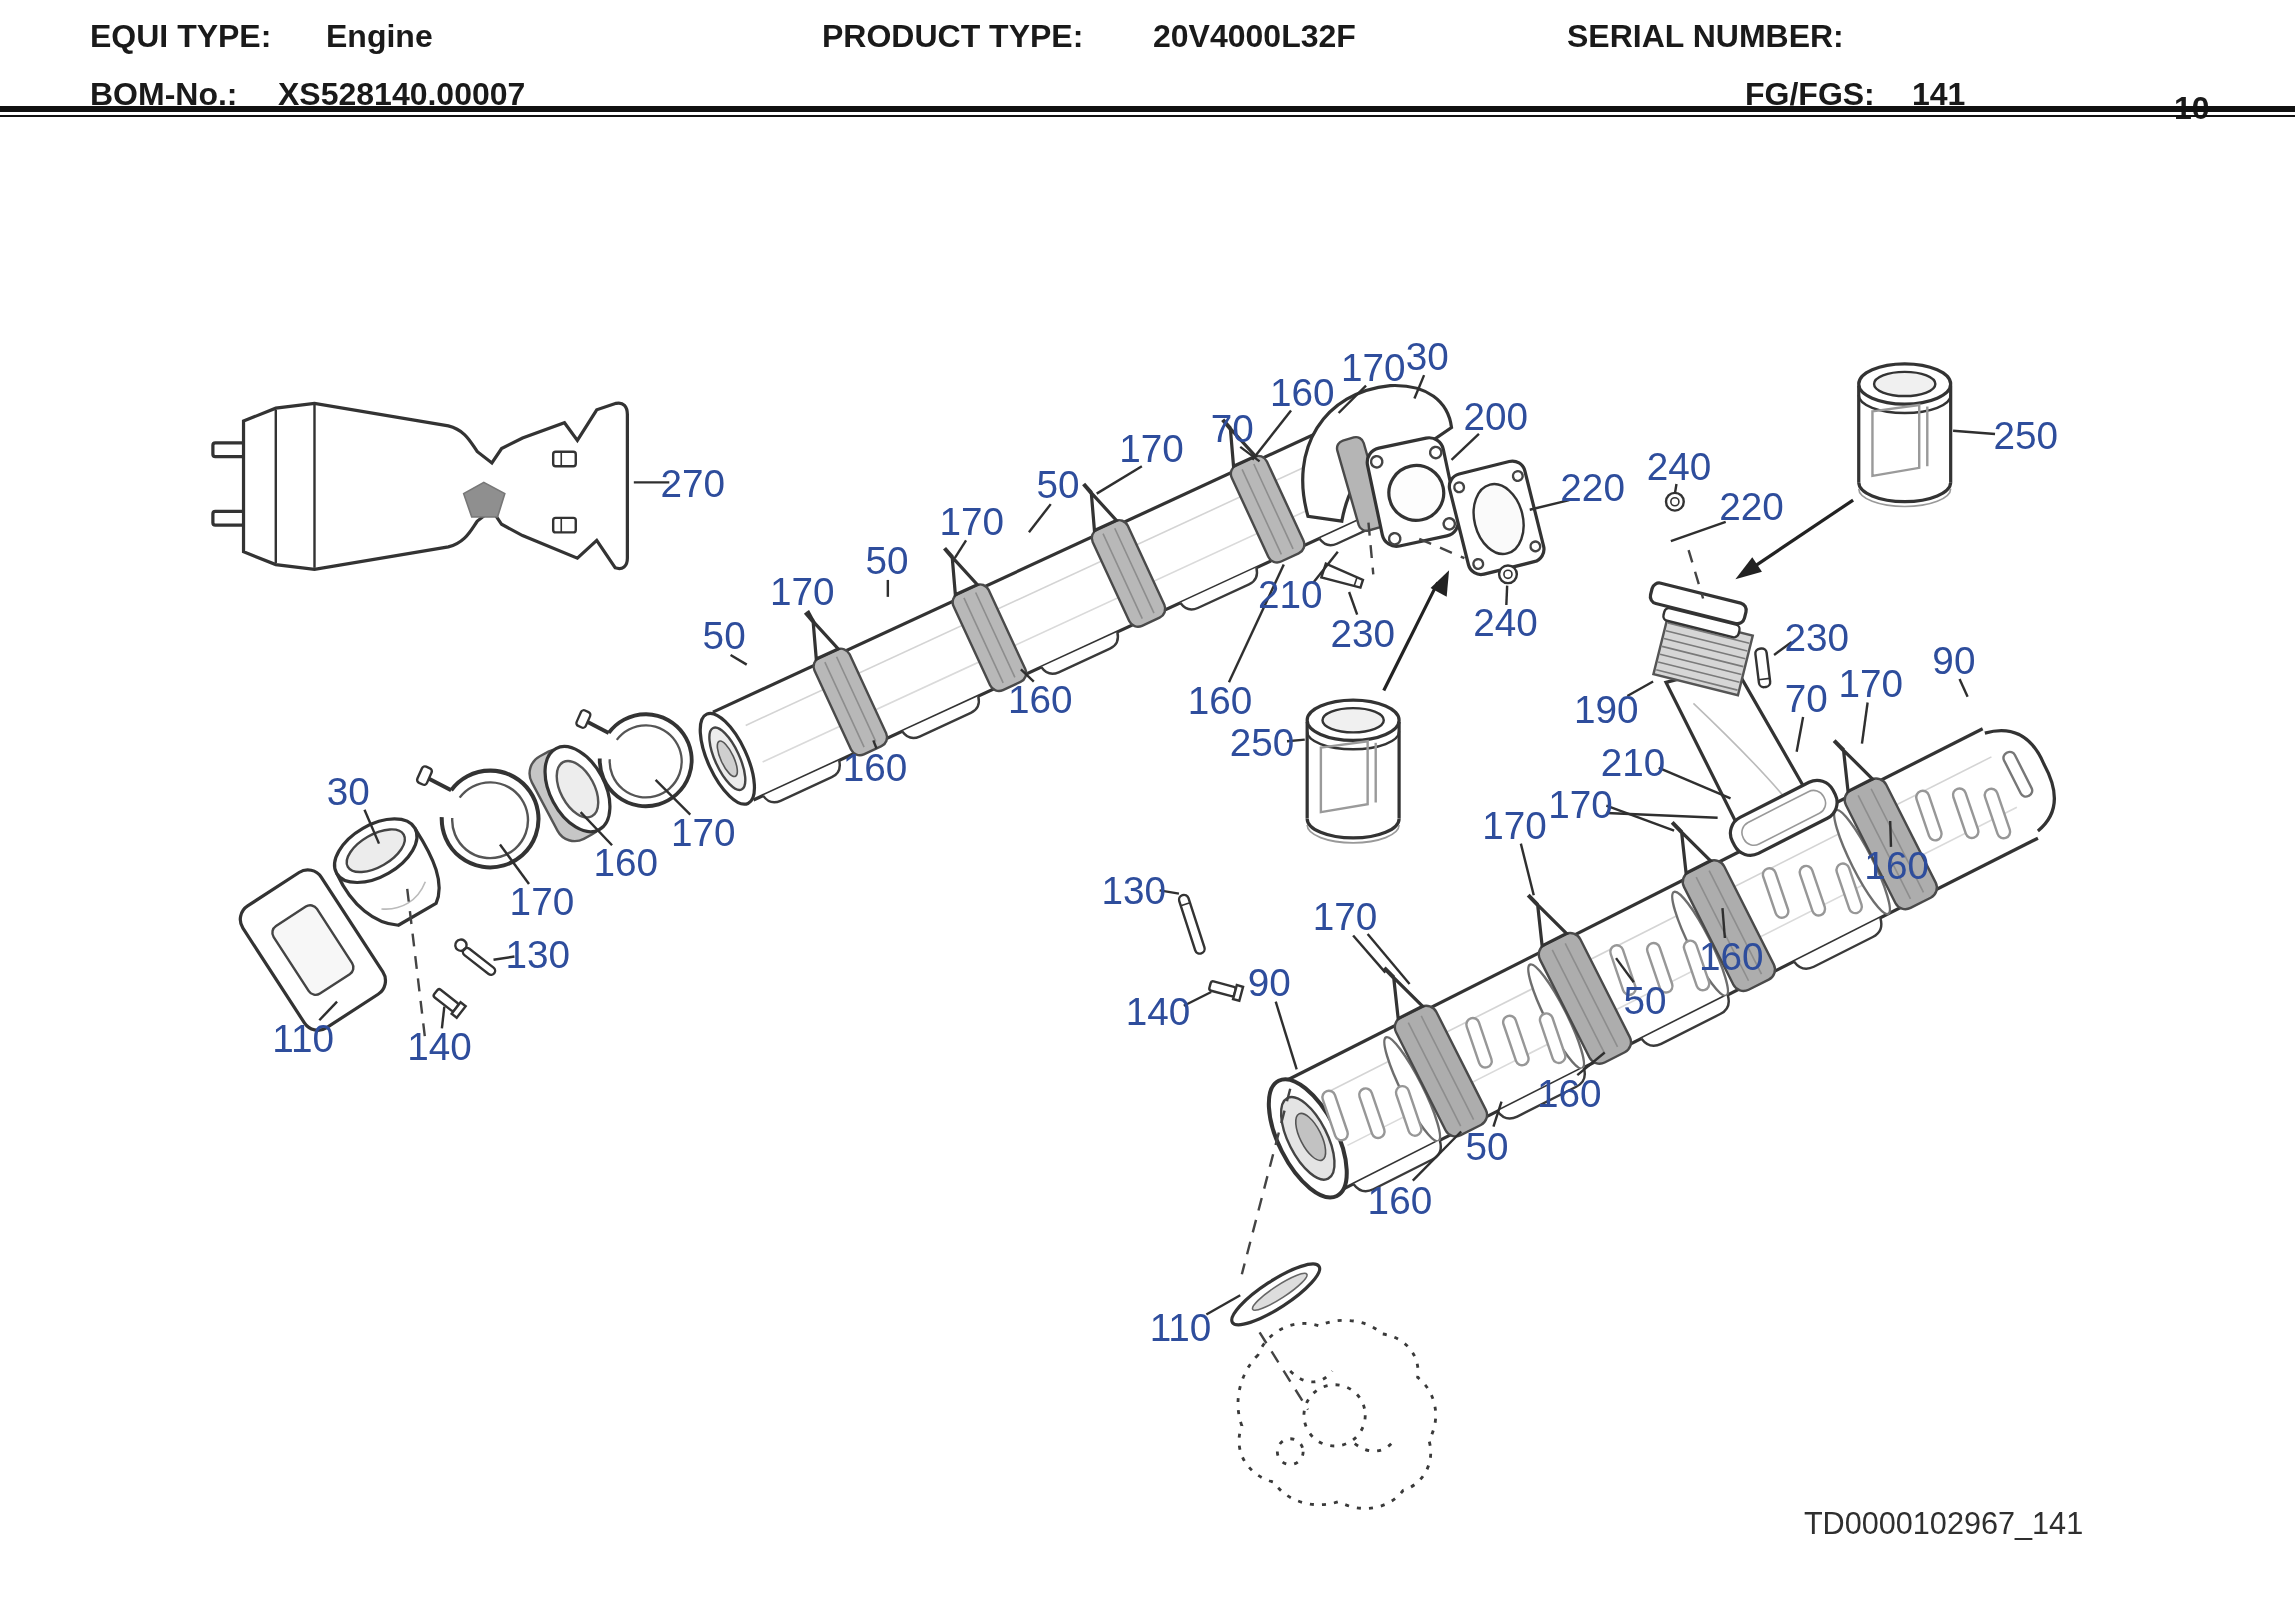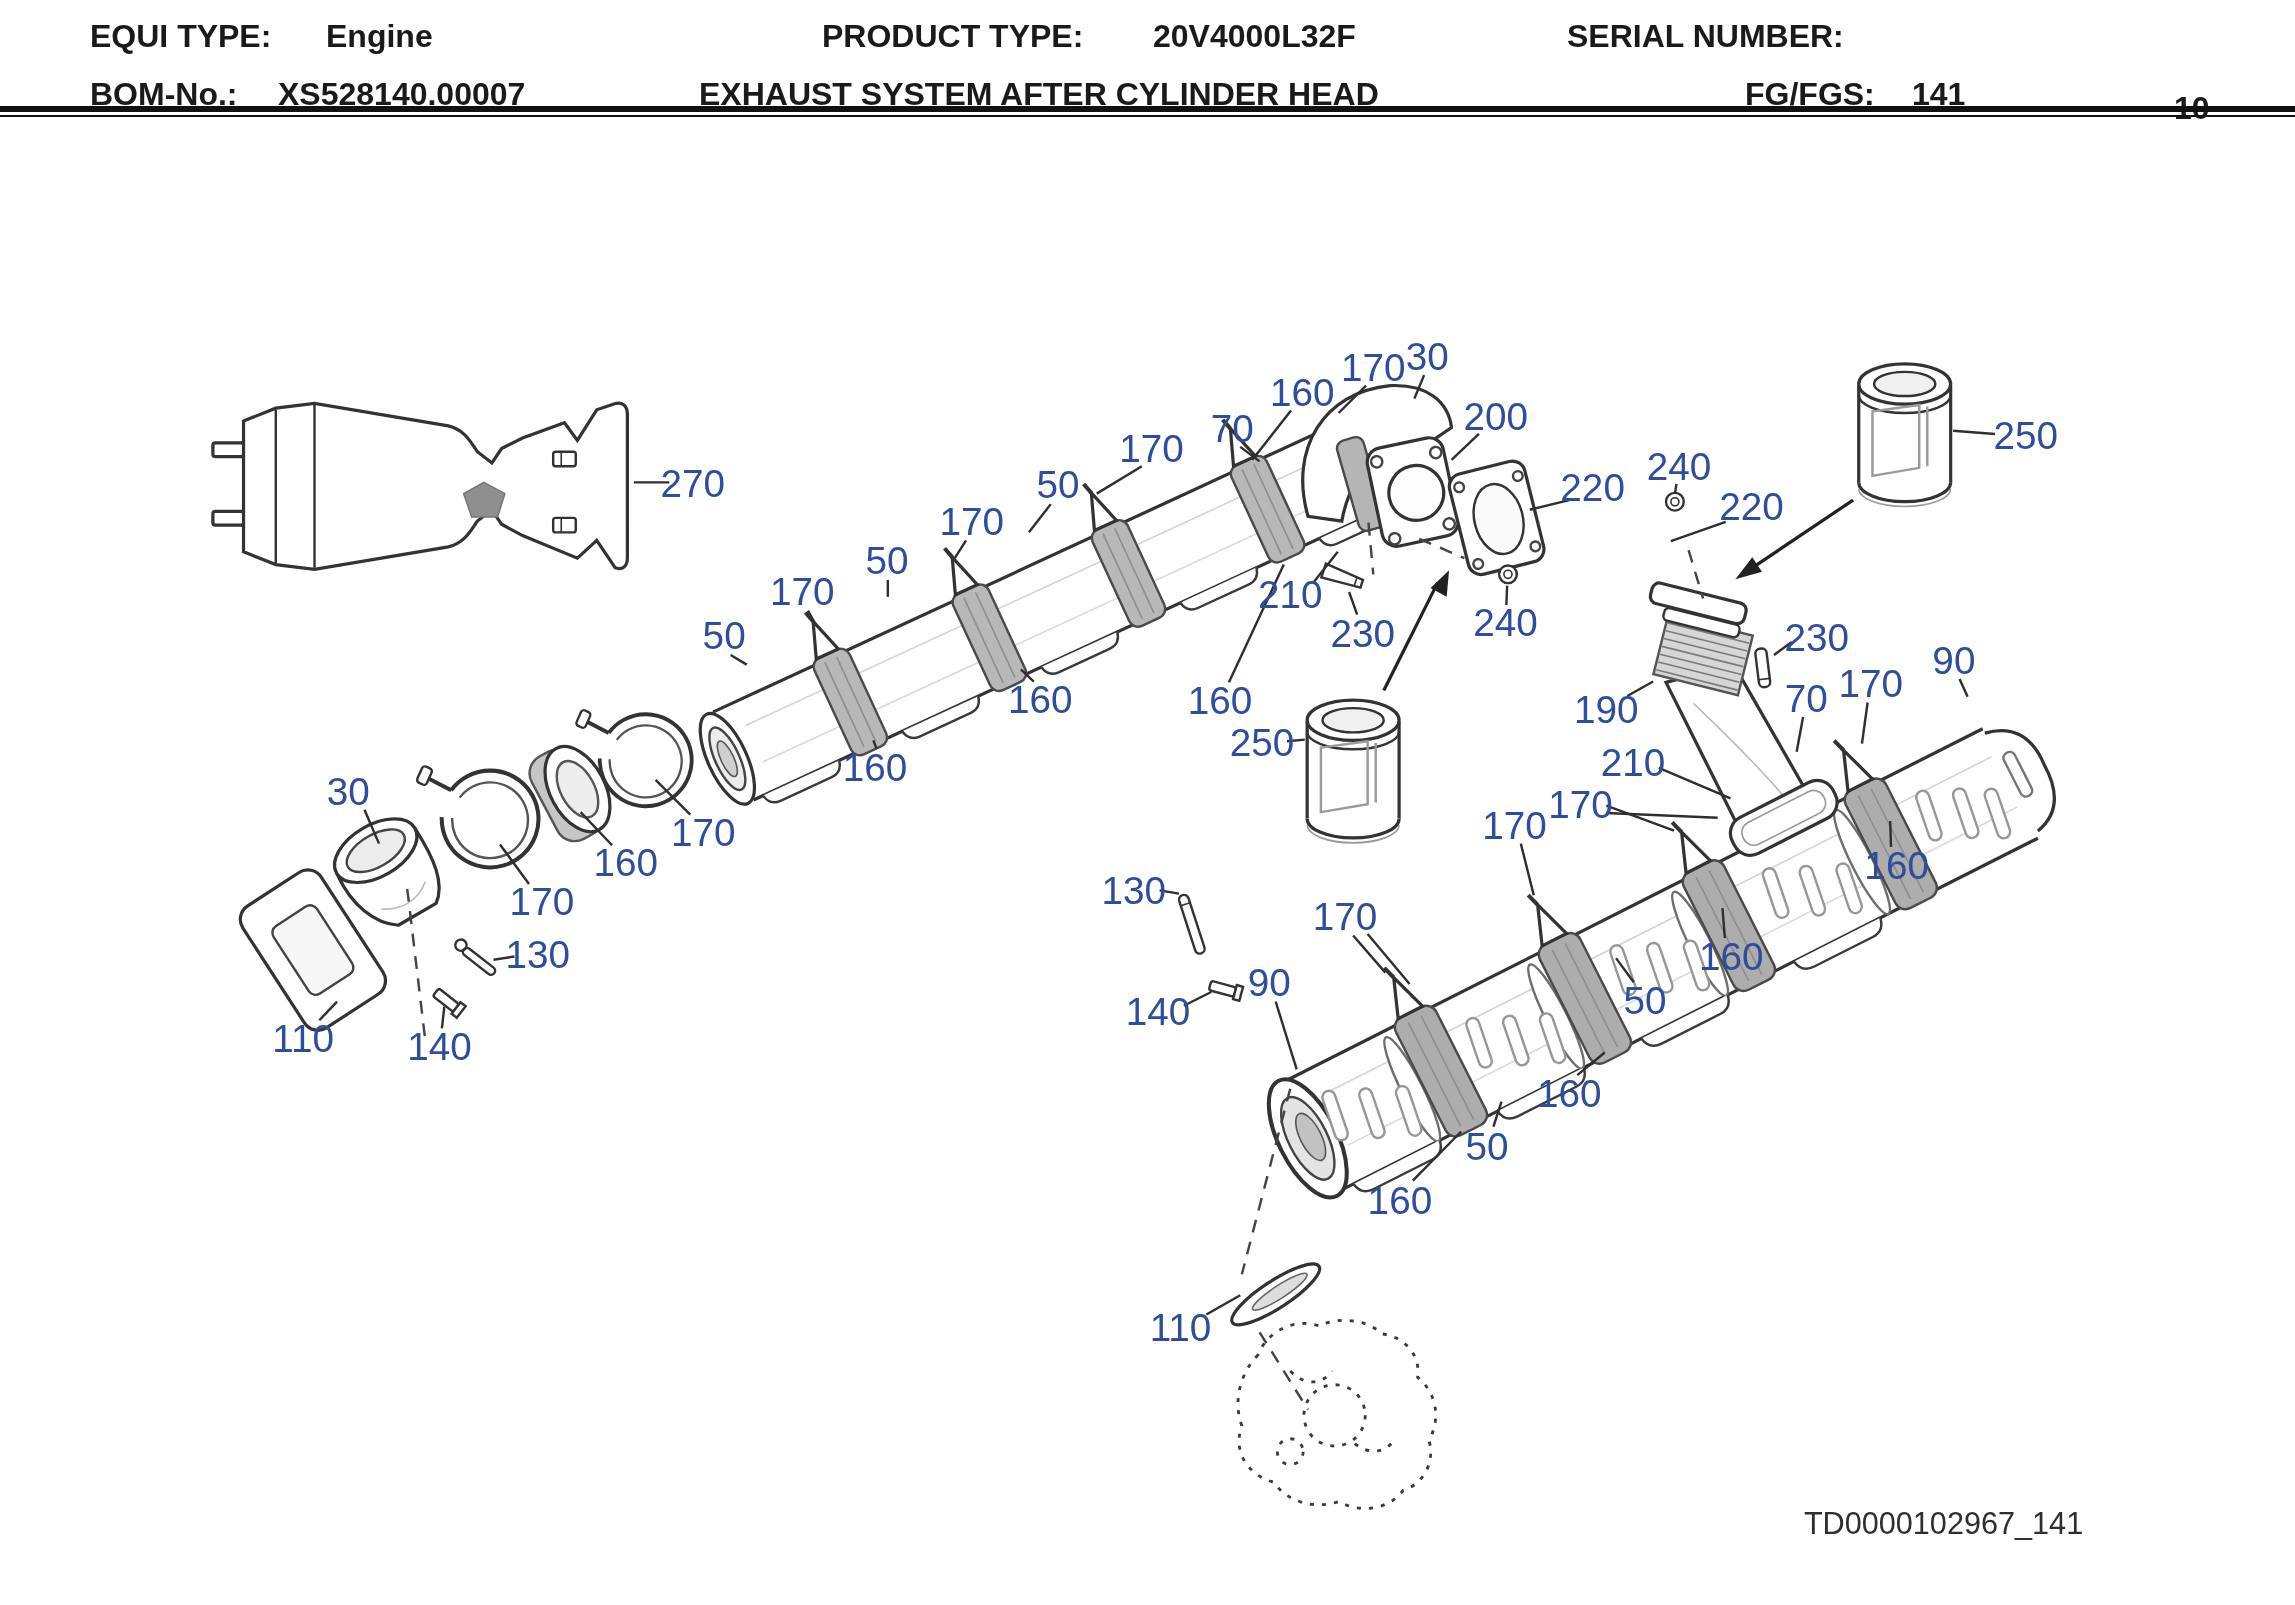--- a/index.html
+++ b/index.html
@@ -20,21 +20,20 @@
 <div class="page">
 
   <div class="hdr-item" style="left:90px;top:18px;">EQUI TYPE:</div>
   <div class="hdr-item" style="left:326px;top:18px;">Engine</div>
   <div class="hdr-item" style="left:822px;top:18px;">PRODUCT TYPE:</div>
   <div class="hdr-item" style="left:1153px;top:18px;">20V4000L32F</div>
   <div class="hdr-item" style="left:1567px;top:18px;text-align:center;">SERIAL NUMBER:</div>
 
   <div class="hdr-item" style="left:90px;top:76px;">BOM-No.:</div>
   <div class="hdr-item" style="left:278px;top:76px;">XS528140.00007</div>
-  <div class="hdr-item" style="left:699px;top:76px;">EXHAUST SYSTEM AFTER CYLINDER HEAD</div>
   <div class="hdr-item" style="left:1745px;top:76px;">FG/FGS:</div>
   <div class="hdr-item" style="left:1912px;top:76px;">141</div>
   <div class="hdr-item" style="left:2174px;top:60px;margin-top:30px;">10</div>
 
   <div class="hdr-rule rule-thick"></div>
   <div class="hdr-rule rule-thin"></div>
 
   <svg id="diagram" width="2295" height="1605" viewBox="0 0 2846 1990">
     <defs>
       <g id="ringU">

